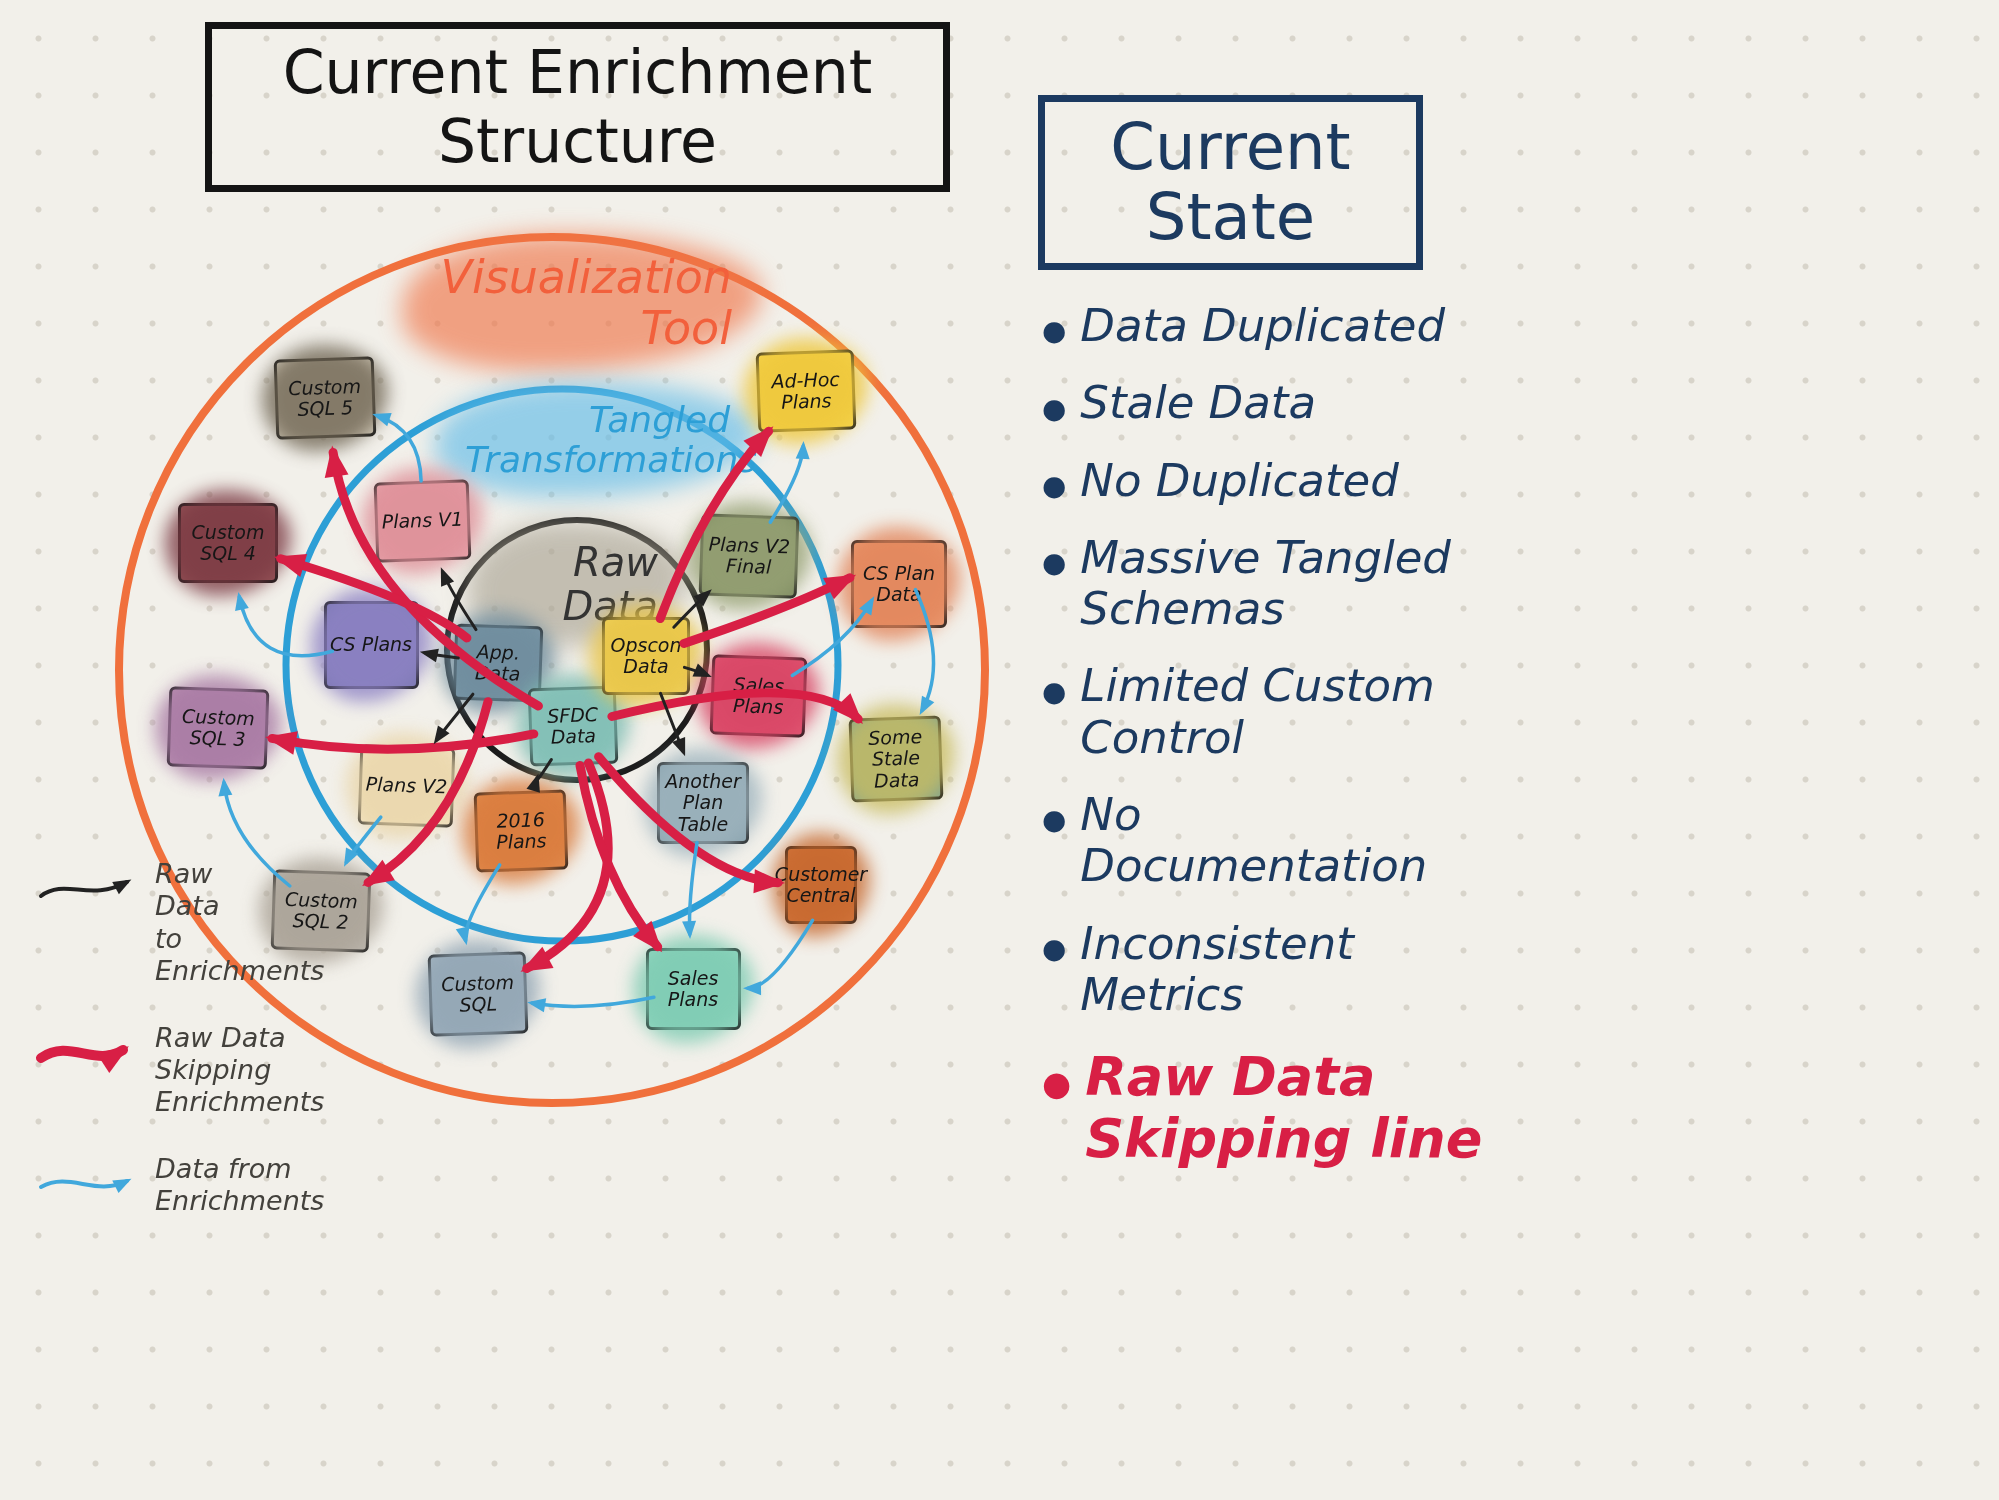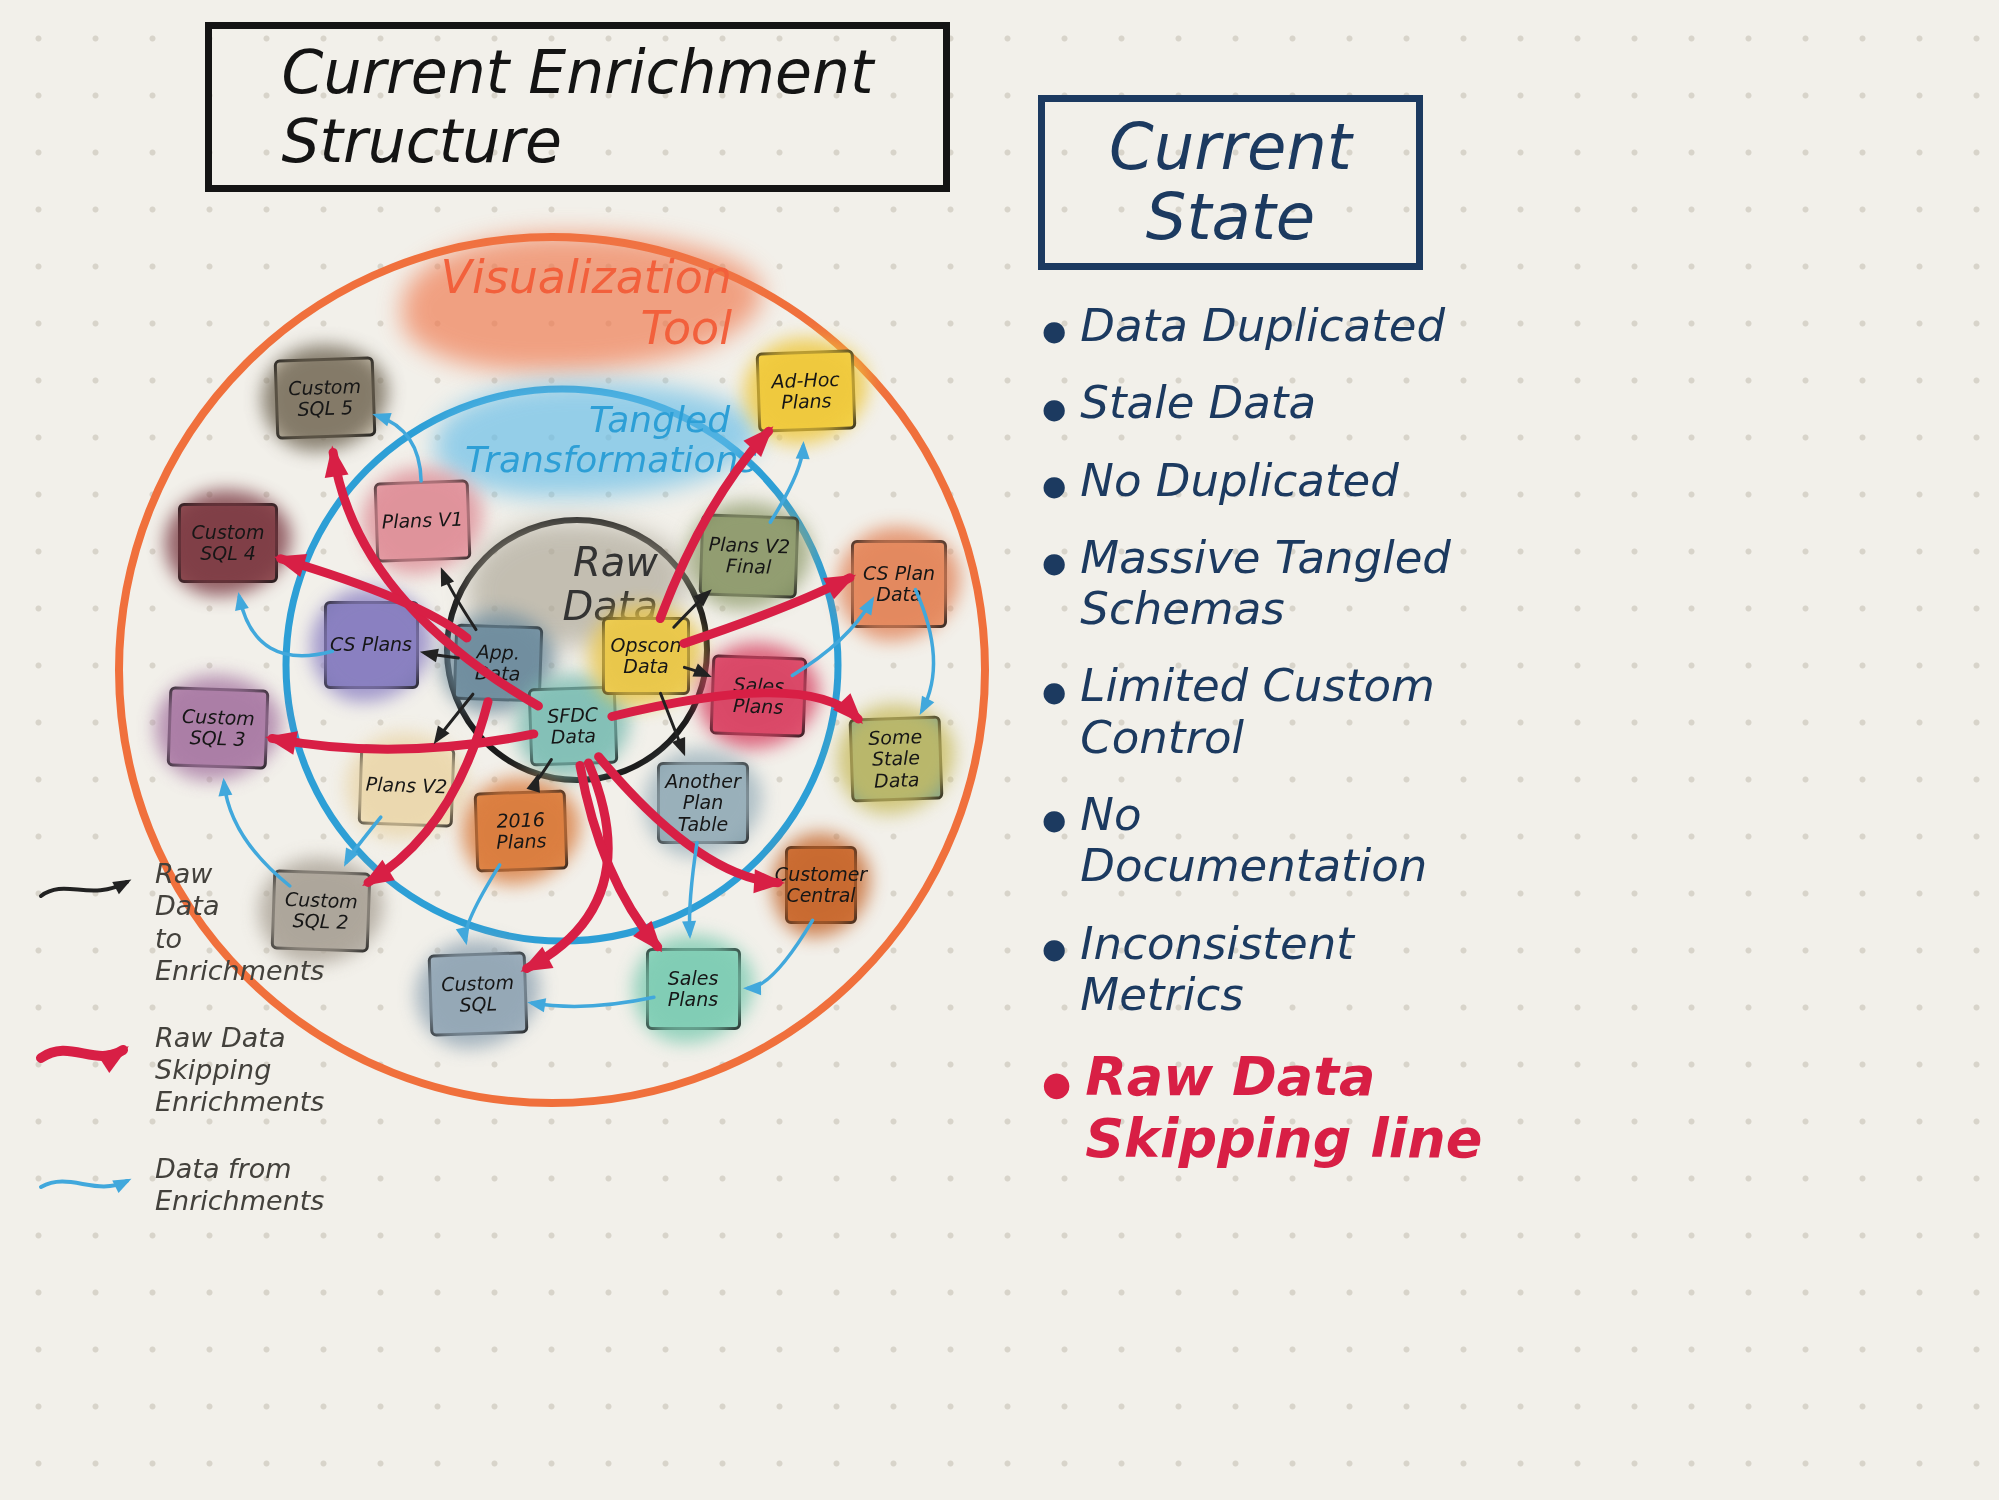--- a/index.html
+++ b/index.html
@@ -17,22 +17,21 @@
     background-size: 57px 57px;
     background-position: 10px 10px;
     color: #1d1d1d;
   }
 
   
   .title-box {
     position: absolute; left: 205px; top: 22px; width: 745px; height: 170px;
     border: 7px solid #141414;
     display: flex; align-items: center; justify-content: center;
-    text-align: left;
-    font-style: italic;
+    text-align: center;
     font-size: 60px;
     line-height: 1.15;
     color: #141414;
     white-space: pre-line;
     z-index: 6;
   }
 
   
   .layer-svg { position: absolute; left: 0; top: 0; pointer-events: none; }
   #rings-svg { z-index: 0; }
@@ -105,21 +104,20 @@
     white-space: pre-line;
     margin-top: -4px;
   }
 
   
   .state-title-box {
     position: absolute; left: 1038px; top: 95px; width: 385px; height: 175px;
     border: 7px solid #1c3a60;
     display: flex; align-items: center; justify-content: center;
     text-align: center;
-    font-style: italic;
     font-size: 64px;
     line-height: 1.08;
     color: #1c3a60;
     white-space: pre-line;
     z-index: 6;
   }
   .state-list {
     position: absolute; left: 1042px; top: 300px; width: 600px;
     list-style: none;
     z-index: 6;

